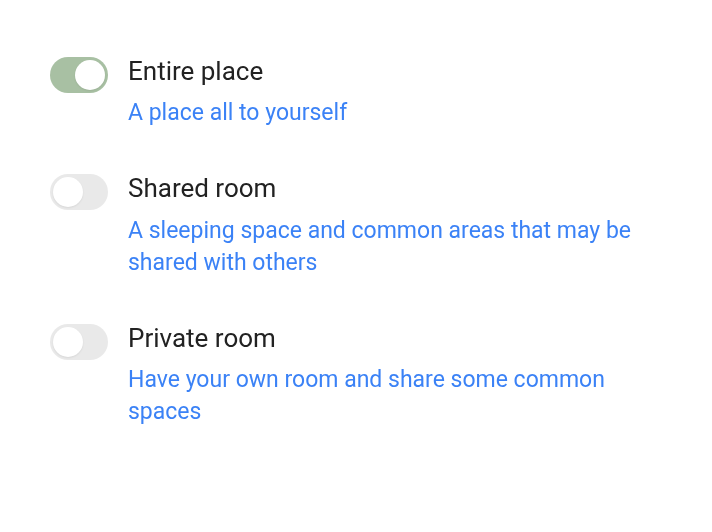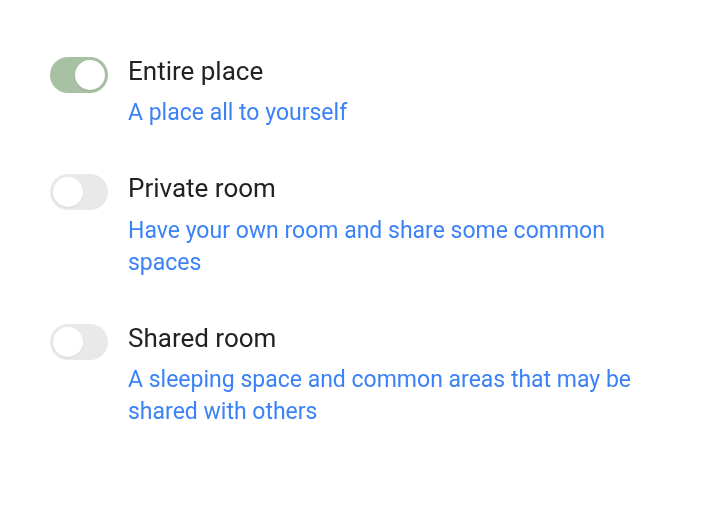--- a/index.html
+++ b/index.html
@@ -88,28 +88,28 @@
       <div class="option-title">Entire place</div>
       <div class="option-desc">A place all to yourself</div>
     </div>
   </div>
 
   <div class="option-row">
     <div class="toggle toggle-off">
       <div class="toggle-knob"></div>
     </div>
     <div class="option-text">
-      <div class="option-title">Private room</div>
-      <div class="option-desc">Have your own room and share some common spaces</div>
+      <div class="option-title">Shared room</div>
+      <div class="option-desc">A sleeping space and common areas that may be shared with others</div>
     </div>
   </div>
 
   <div class="option-row">
     <div class="toggle toggle-off">
       <div class="toggle-knob"></div>
     </div>
     <div class="option-text">
-      <div class="option-title">Shared room</div>
-      <div class="option-desc">A sleeping space and common areas that may be shared with others</div>
+      <div class="option-title">Private room</div>
+      <div class="option-desc">Have your own room and share some common spaces</div>
     </div>
   </div>
 
 </div>
 
 </body></html>

